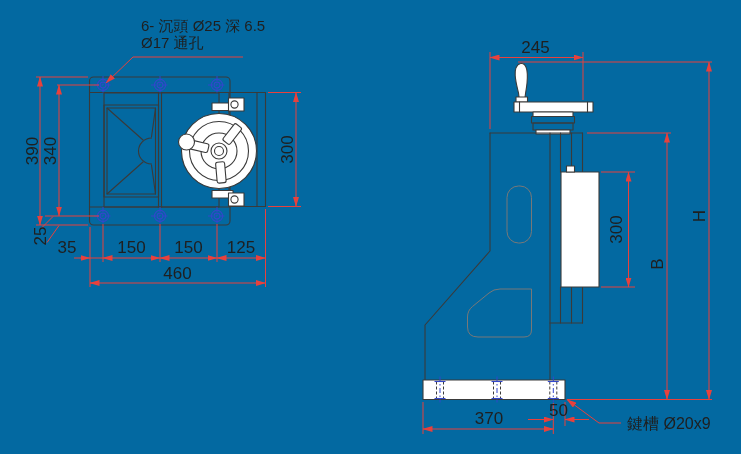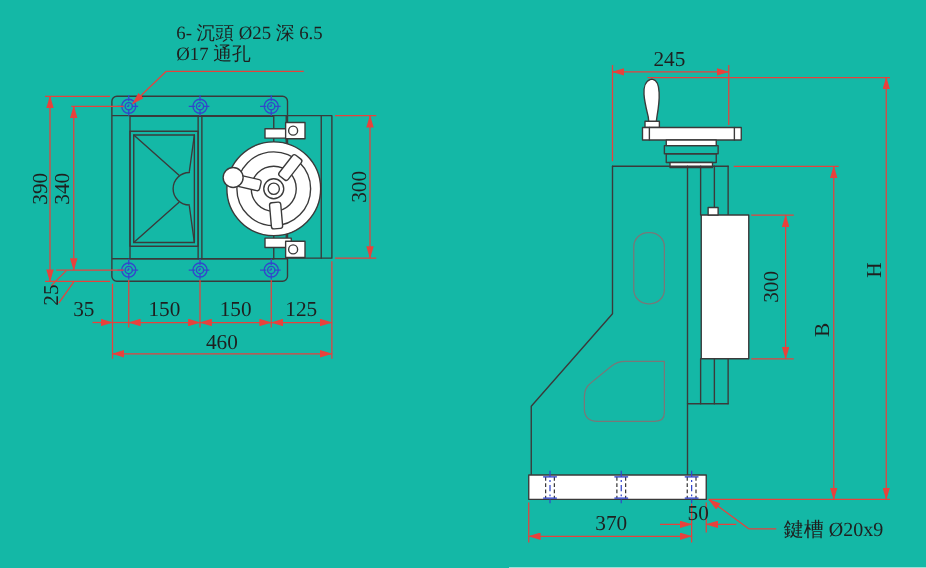--- a/index.html
+++ b/index.html
@@ -1,17 +1,17 @@
 <!DOCTYPE html>
 <html><head>
 <meta charset="utf-8">
 <style>
   html,body{margin:0;padding:0;background:#fff;}
-  .canvas{width:741px;height:454px;background:#14b8a6;position:relative;overflow:hidden;
-          font-family:Liberation Serif, serif;}
+  .canvas{width:741px;height:454px;background:#0369a1;position:relative;overflow:hidden;
+          font-family:Liberation Sans, sans-serif;}
   svg{display:block;}
   .k{stroke:#3a3a3a;stroke-width:1.1;fill:none;stroke-linecap:round;stroke-linejoin:round;}
   .kf{stroke:#3a3a3a;stroke-width:1.1;fill:#ffffff;stroke-linejoin:round;}
   .g{stroke:#787878;stroke-width:1;fill:none;stroke-linejoin:round;}
   .r{stroke:#e8413c;stroke-width:1;fill:none;}
   .b{stroke:#3347cb;stroke-width:1.1;fill:none;}
   .bd{stroke:#3347cb;stroke-width:1;fill:none;stroke-dasharray:5 2.5 1.5 2.5;}
   .kd{stroke:#3a3a3a;stroke-width:1;fill:none;stroke-dasharray:3 2;}
   .dimtxt{font-size:17px;fill:#1f1f1f;}
   .notetxt{font-size:15px;fill:#1f1f1f;}

